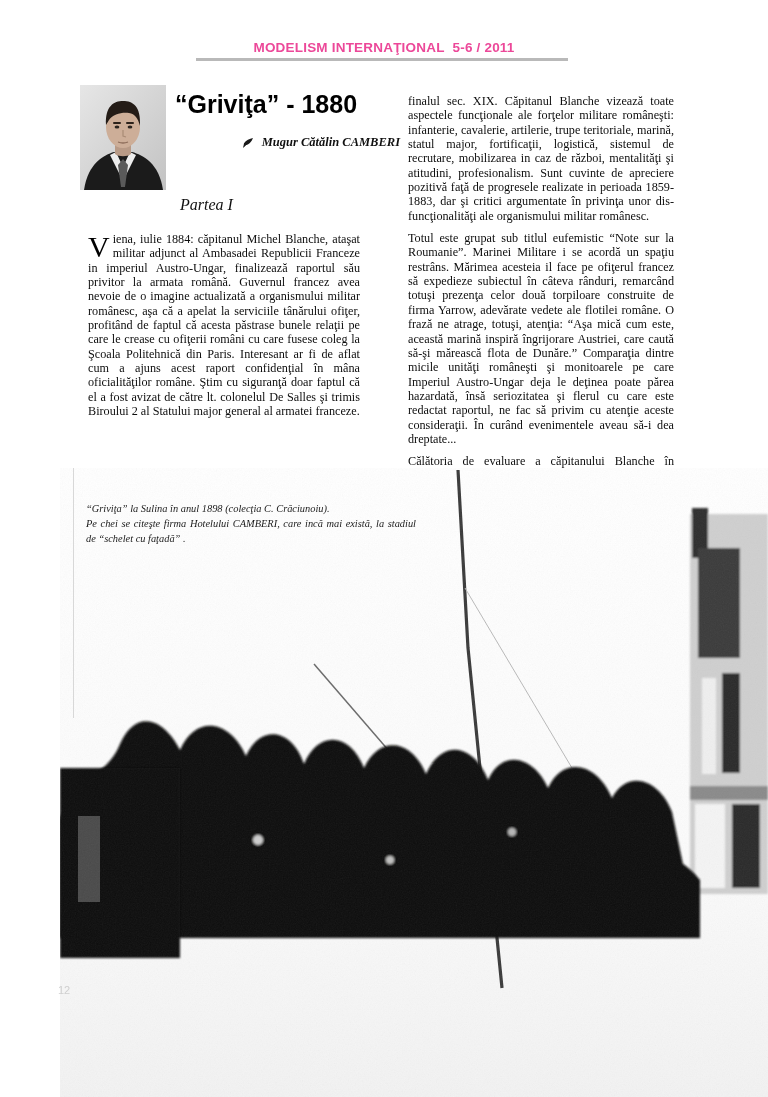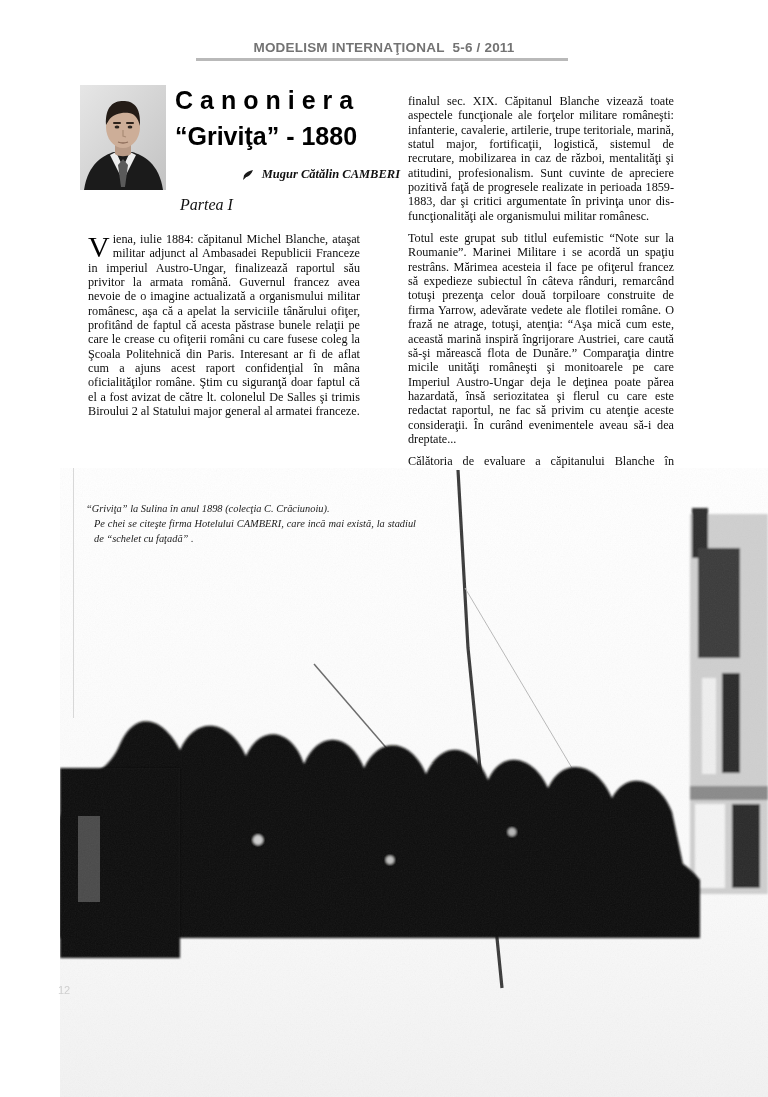--- a/index.html
+++ b/index.html
@@ -9,21 +9,21 @@
   }
   .page{position:absolute;inset:0;background:#fff;}
 
   
   .header{
     position:absolute;left:0;top:38px;width:768px;height:26px;
     text-align:center;
   }
   .header-text{
     font-family:"Liberation Sans", sans-serif;
-    font-weight:bold;font-size:13.5px;letter-spacing:.2px;color:#737373;
+    font-weight:bold;font-size:13.5px;letter-spacing:.2px;color:#ec4899;
     display:inline-block;
   }
   .header-text .issue{font-weight:bold;letter-spacing:.2px;}
   .header-rule{
     position:absolute;left:196px;top:58px;width:372px;height:3px;
     background:#b9b9b9;
   }
 
   
   .portrait{
@@ -78,21 +78,21 @@
 
   
   .caption{
     position:absolute;left:86px;top:502px;width:330px;
     font-family:"Liberation Serif", serif;
     font-style:italic;font-size:10.4px;line-height:14.8px;
     color:#1b1b1b;text-align:justify;
     z-index:6;
   }
   .caption div{white-space:nowrap;}
-  .caption div:nth-child(2){white-space:normal;margin-left:8px;}
+  .caption div:nth-child(2){white-space:normal;}
 
   
   .photo{
     position:absolute;left:60px;top:468px;width:708px;height:629px;
     overflow:hidden;background:#ffffff;
     z-index:2;
   }
   .photo svg{display:block;width:708px;height:629px;}
 
   .page-number{
@@ -148,21 +148,20 @@
 
       <ellipse cx="37" cy="42" rx="2.4" ry="1.6" fill="#2b2520"></ellipse>
       <ellipse cx="50" cy="42" rx="2.4" ry="1.6" fill="#2b2520"></ellipse>
 
       <path d="M43 45 L43 51 L46 52" fill="none" stroke="#a98b75" stroke-width="1.2"></path>
       <path d="M38 57 Q43 59 48 57" fill="none" stroke="#8d6d5a" stroke-width="1.3"></path>
     </svg>
   </div>
 
   <div class="title-block">
-    <div class="title-l1">Canoniera</div>
     <div class="title-l2">“Griviţa” - 1880</div>
     <div class="byline">
       <span class="quill">
         <svg width="11" height="10" viewBox="0 0 11 10" aria-hidden="true">
           <path d="M10 0 C6.5 0.6 3 2.2 1 5.2 L0.2 9.6 L2.6 7.2 C5.6 6.6 8.6 4.2 10 0 Z" fill="#1a1a1a"></path>
           <path d="M0.2 9.6 L4.2 5.4" stroke="#1a1a1a" stroke-width="0.8" fill="none"></path>
         </svg>
       </span>
       <span>Mugur Cătălin CAMBERI</span>
     </div>

